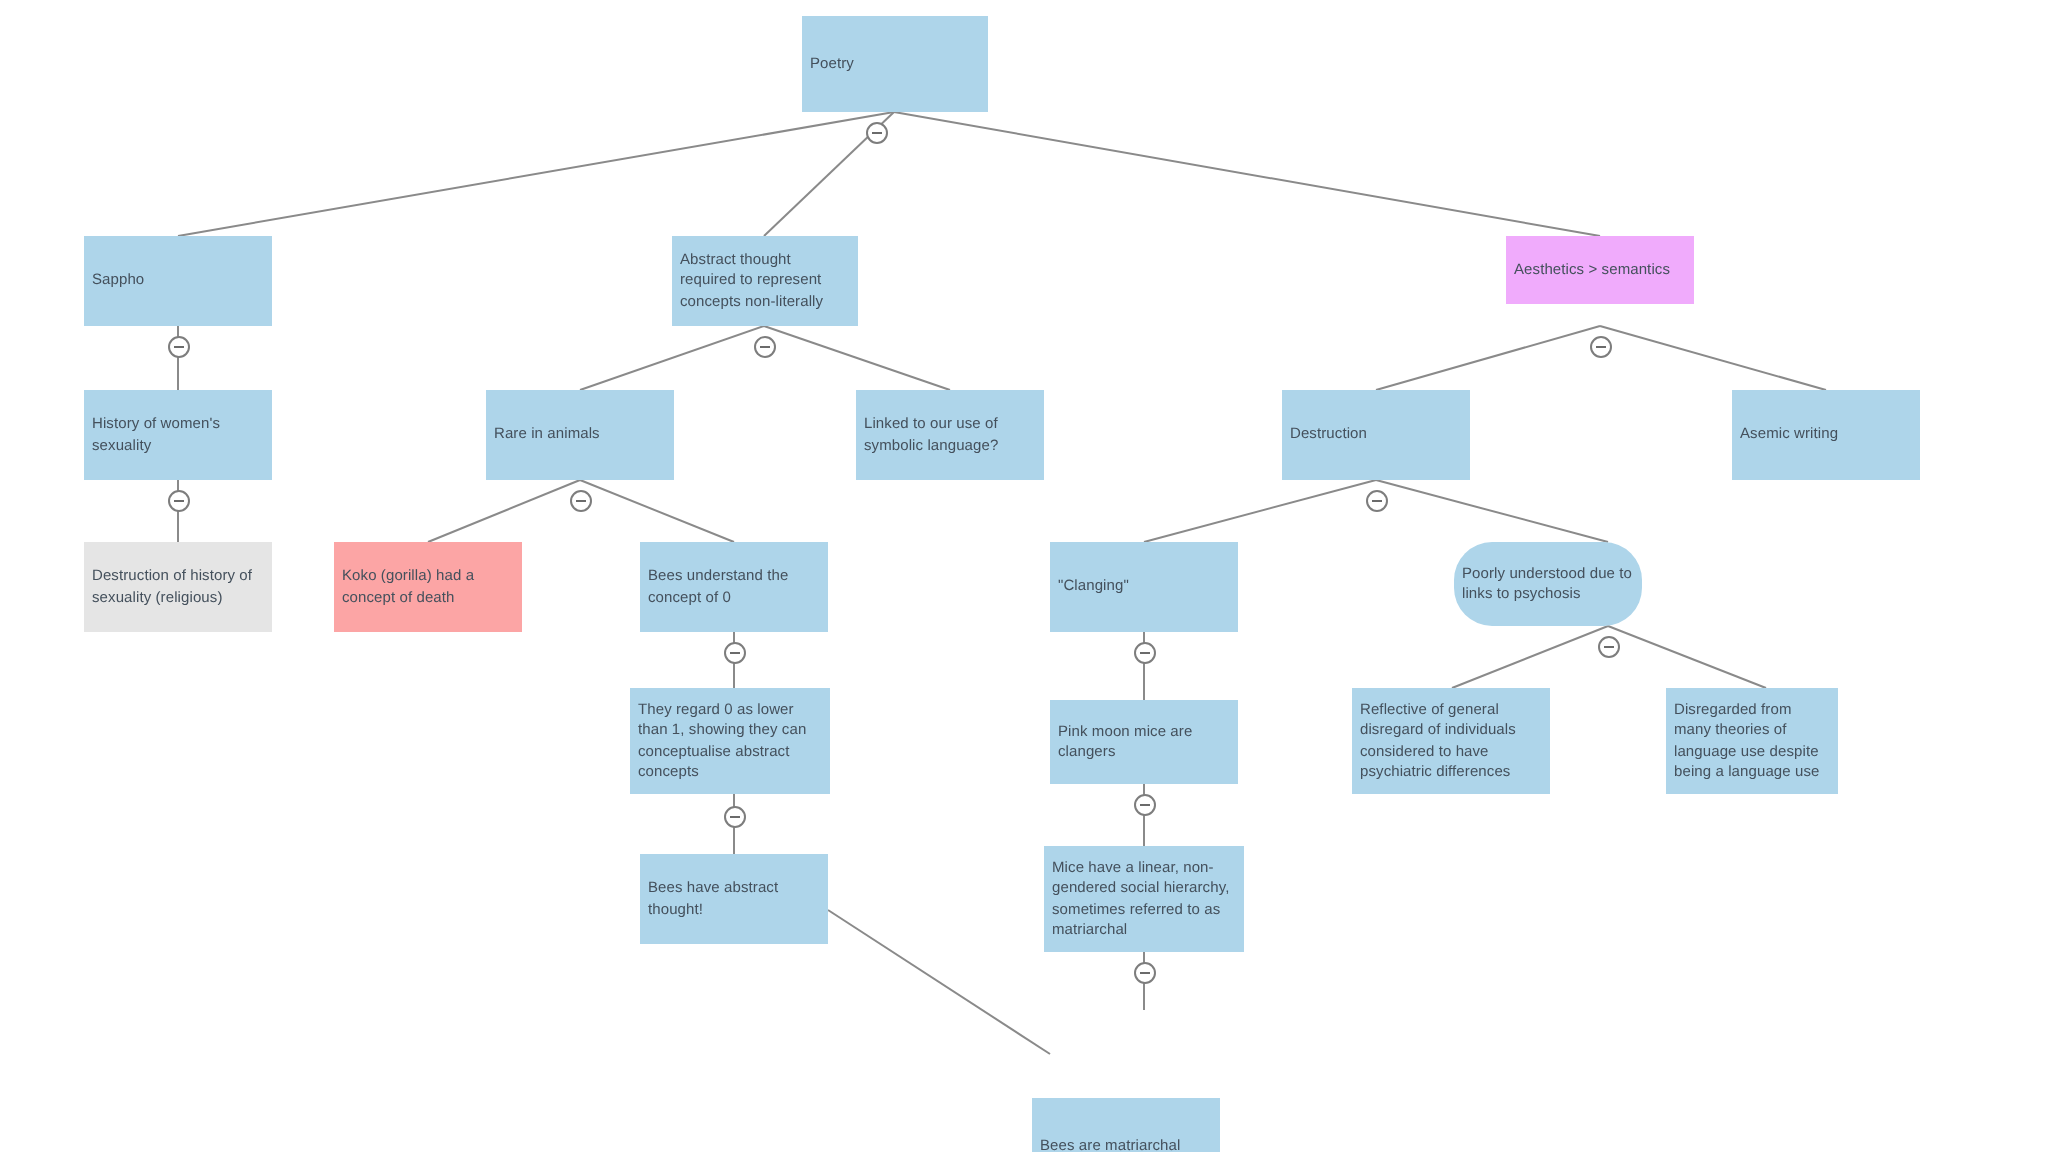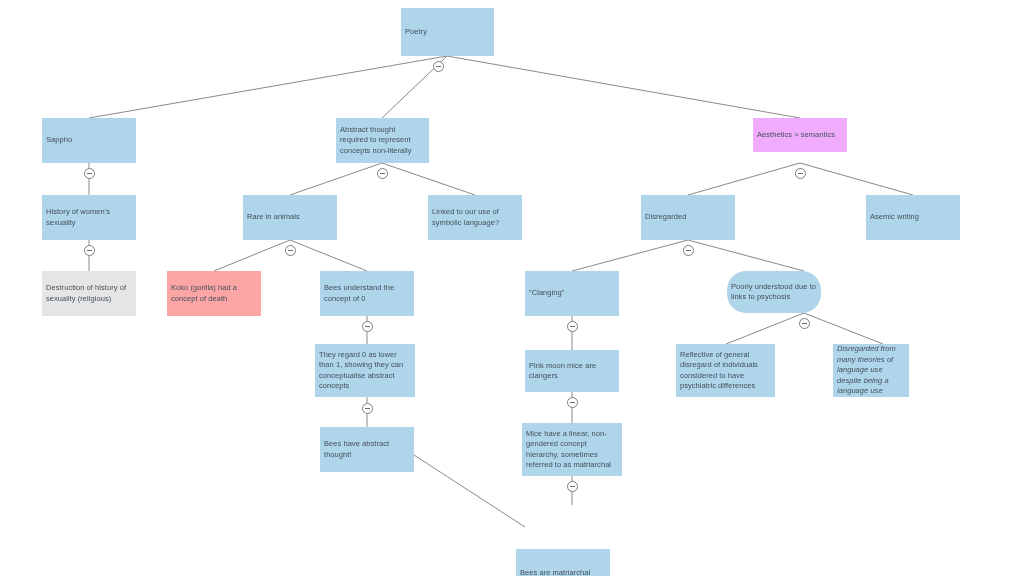--- a/index.html
+++ b/index.html
@@ -106,21 +106,21 @@
     <div class="node" style="left: 42px; top: 195px; width: 94px; height: 45px; background: rgb(174, 213, 234); color: rgb(68, 80, 92);">
       <span>History of women's sexuality</span>
     </div>
     <div class="node" style="left: 243px; top: 195px; width: 94px; height: 45px; background: rgb(174, 213, 234); color: rgb(68, 80, 92);">
       <span>Rare in animals</span>
     </div>
     <div class="node" style="left: 428px; top: 195px; width: 94px; height: 45px; background: rgb(174, 213, 234); color: rgb(68, 80, 92);">
       <span>Linked to our use of symbolic language?</span>
     </div>
     <div class="node" style="left: 641px; top: 195px; width: 94px; height: 45px; background: rgb(174, 213, 234); color: rgb(68, 80, 92);">
-      <span>Disregarded</span>
+      <span>Destruction</span>
     </div>
     <div class="node" style="left: 866px; top: 195px; width: 94px; height: 45px; background: rgb(174, 213, 234); color: rgb(68, 80, 92);">
       <span>Asemic writing</span>
     </div>
     <div class="node" style="left: 42px; top: 271px; width: 94px; height: 45px; background: #e5e5e5; color: rgb(68, 80, 92);">
       <span>Destruction of history of sexuality (religious)</span>
     </div>
     <div class="node" style="left: 167px; top: 271px; width: 94px; height: 45px; background: #fca5a5; color: rgb(68, 80, 92);">
       <span>Koko (gorilla) had a concept of death</span>
     </div>
@@ -135,28 +135,28 @@
     </div>
     <div class="node" style="left: 315px; top: 344px; width: 100px; height: 53px; background: rgb(174, 213, 234); color: rgb(68, 80, 92);">
       <span>They regard 0 as lower than 1, showing they can conceptualise abstract concepts</span>
     </div>
     <div class="node" style="left: 525px; top: 350px; width: 94px; height: 42px; background: rgb(174, 213, 234); color: rgb(68, 80, 92);">
       <span>Pink moon mice are clangers</span>
     </div>
     <div class="node" style="left: 676px; top: 344px; width: 99px; height: 53px; background: rgb(174, 213, 234); color: rgb(68, 80, 92);">
       <span>Reflective of general disregard of individuals considered to have psychiatric differences</span>
     </div>
-    <div class="node" style="left: 833px; top: 344px; width: 76px; height: 53px; background: rgb(174, 213, 234); color: rgb(68, 80, 92); font-style: italic;">
+    <div class="node" style="left: 833px; top: 344px; width: 86px; height: 53px; background: rgb(174, 213, 234); color: rgb(68, 80, 92);">
       <span>Disregarded from many theories of language use despite being a language use</span>
     </div>
     <div class="node" style="left: 320px; top: 427px; width: 94px; height: 45px; background: rgb(174, 213, 234); color: rgb(68, 80, 92);">
       <span>Bees have abstract thought!</span>
     </div>
     <div class="node" style="left: 522px; top: 423px; width: 100px; height: 53px; background: rgb(174, 213, 234); color: rgb(68, 80, 92);">
-      <span>Mice have a linear, non-gendered concept hierarchy, sometimes referred to as matriarchal</span>
+      <span>Mice have a linear, non-gendered social hierarchy, sometimes referred to as matriarchal</span>
     </div>
     <div class="node" style="left: 516px; top: 505px; width: 94px; height: 48px; background: rgb(174, 213, 234); color: rgb(68, 80, 92); margin-top: 44px;">
       <span>Bees are matriarchal</span>
     </div>
     <div class="toggle" style="left: 433px; top: 61px;"></div>
     <div class="toggle" style="left: 84px; top: 168px;"></div>
     <div class="toggle" style="left: 377px; top: 168px;"></div>
     <div class="toggle" style="left: 795px; top: 168px;"></div>
     <div class="toggle" style="left: 84px; top: 245px;"></div>
     <div class="toggle" style="left: 285px; top: 245px;"></div>

